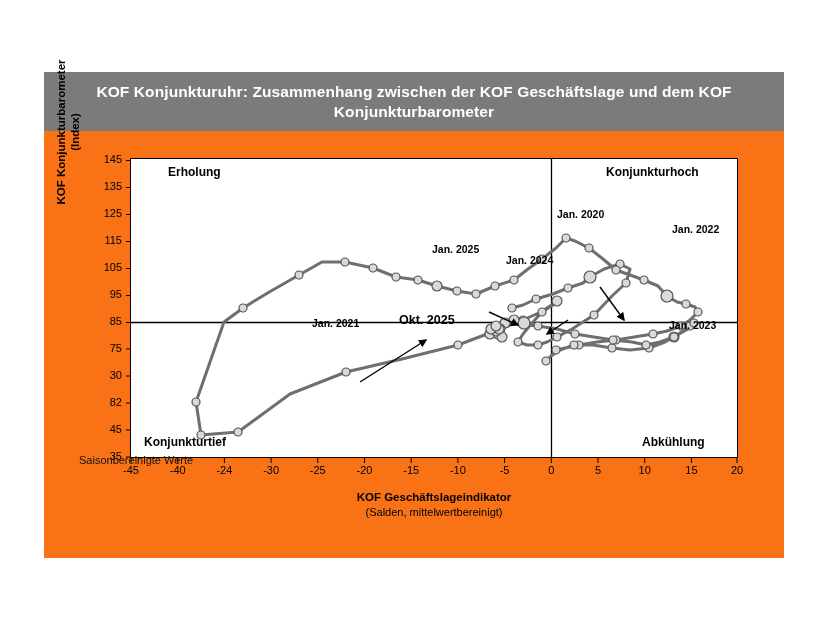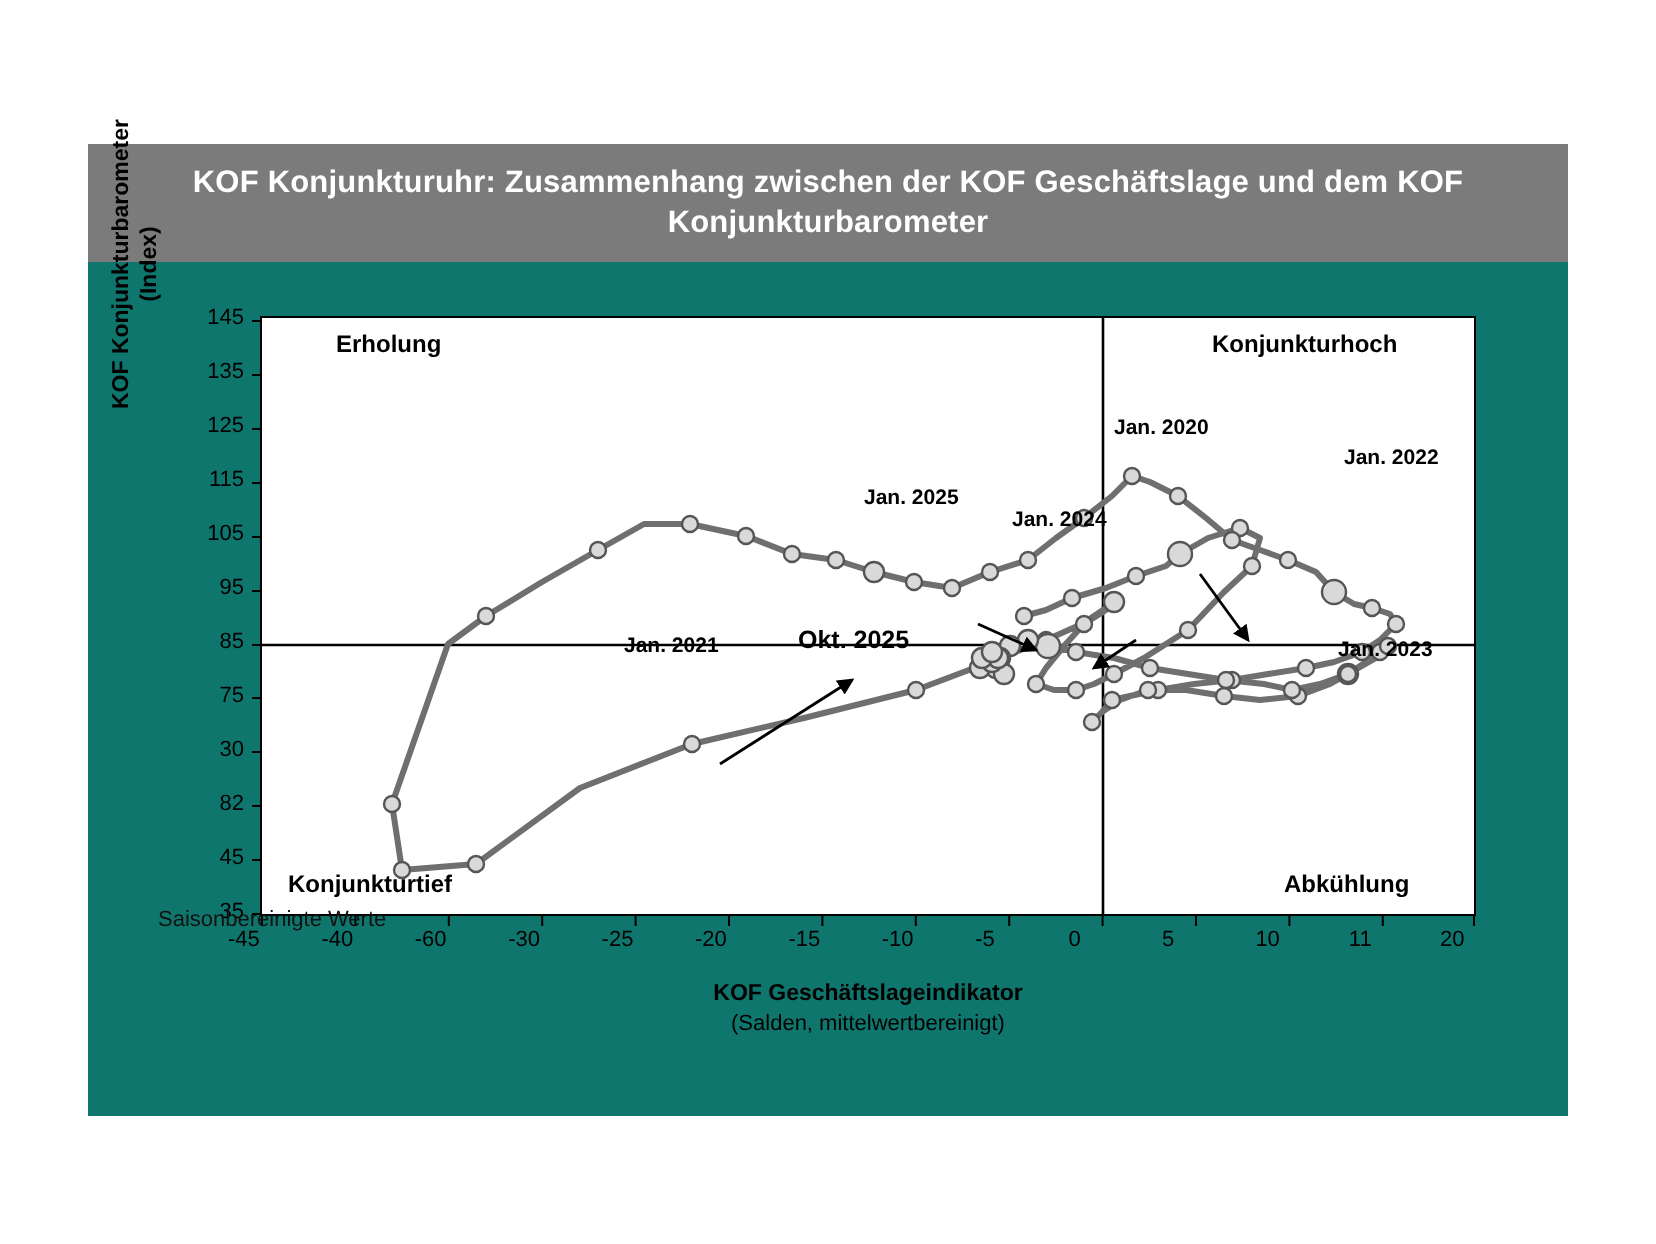--- a/index.html
+++ b/index.html
@@ -12,21 +12,21 @@
     height: 622px;
     font-family: "Liberation Sans", sans-serif;
     overflow: hidden;
   }
   #figure {
     position: absolute;
     left: 44px;
     top: 72px;
     width: 740px;
     height: 486px;
-    background: #0f766e;
+    background: #f97316;
   }
   #title-bar {
     position: absolute;
     left: 0;
     top: 0;
     width: 740px;
     height: 59px;
     background: #7b7b7b;
     color: #ffffff;
     display: flex;
@@ -112,20 +112,21 @@
     font-weight: bold;
     color: #000000;
     white-space: nowrap;
   }
   .ann.big {
     font-size: 12.5px;
   }
   .tick-x {
     position: absolute;
     font-size: 11px;
+    text-align: center;
     width: 34px;
   }
   .tick-y {
     position: absolute;
     font-size: 11px;
     text-align: right;
     width: 26px;
   }
 </style>
 </head>
@@ -261,31 +262,31 @@
     </g>
     <defs>
       <marker id="arrow" markerWidth="7" markerHeight="7" refX="5" refY="3" orient="auto">
         <path d="M0,0 L6,3 L0,6 z" fill="#000000"></path>
       </marker>
     </defs>
   </svg>
 
   <div class="tick-x" style="left:70px; top:392px;">-45</div>
   <div class="tick-x" style="left:116.7px; top:392px;">-40</div>
-  <div class="tick-x" style="left:163.4px; top:392px;">-60</div>
+  <div class="tick-x" style="left:163.4px; top:392px;">-24</div>
   <div class="tick-x" style="left:210.1px; top:392px;">-30</div>
   <div class="tick-x" style="left:256.8px; top:392px;">-25</div>
   <div class="tick-x" style="left:303.5px; top:392px;">-20</div>
   <div class="tick-x" style="left:350.2px; top:392px;">-15</div>
   <div class="tick-x" style="left:396.9px; top:392px;">-10</div>
   <div class="tick-x" style="left:443.6px; top:392px;">-5</div>
   <div class="tick-x" style="left:490.3px; top:392px;">0</div>
   <div class="tick-x" style="left:537px; top:392px;">5</div>
   <div class="tick-x" style="left:583.7px; top:392px;">10</div>
-  <div class="tick-x" style="left:630.4px; top:392px;">11</div>
+  <div class="tick-x" style="left:630.4px; top:392px;">15</div>
   <div class="tick-x" style="left:676px; top:392px;">20</div>
 
   <div class="tick-y" style="left:52px; top:81px;">145</div>
   <div class="tick-y" style="left:52px; top:108px;">135</div>
   <div class="tick-y" style="left:52px; top:135px;">125</div>
   <div class="tick-y" style="left:52px; top:162px;">115</div>
   <div class="tick-y" style="left:52px; top:189px;">105</div>
   <div class="tick-y" style="left:52px; top:216px;">95</div>
   <div class="tick-y" style="left:52px; top:243px;">85</div>
   <div class="tick-y" style="left:52px; top:270px;">75</div>

